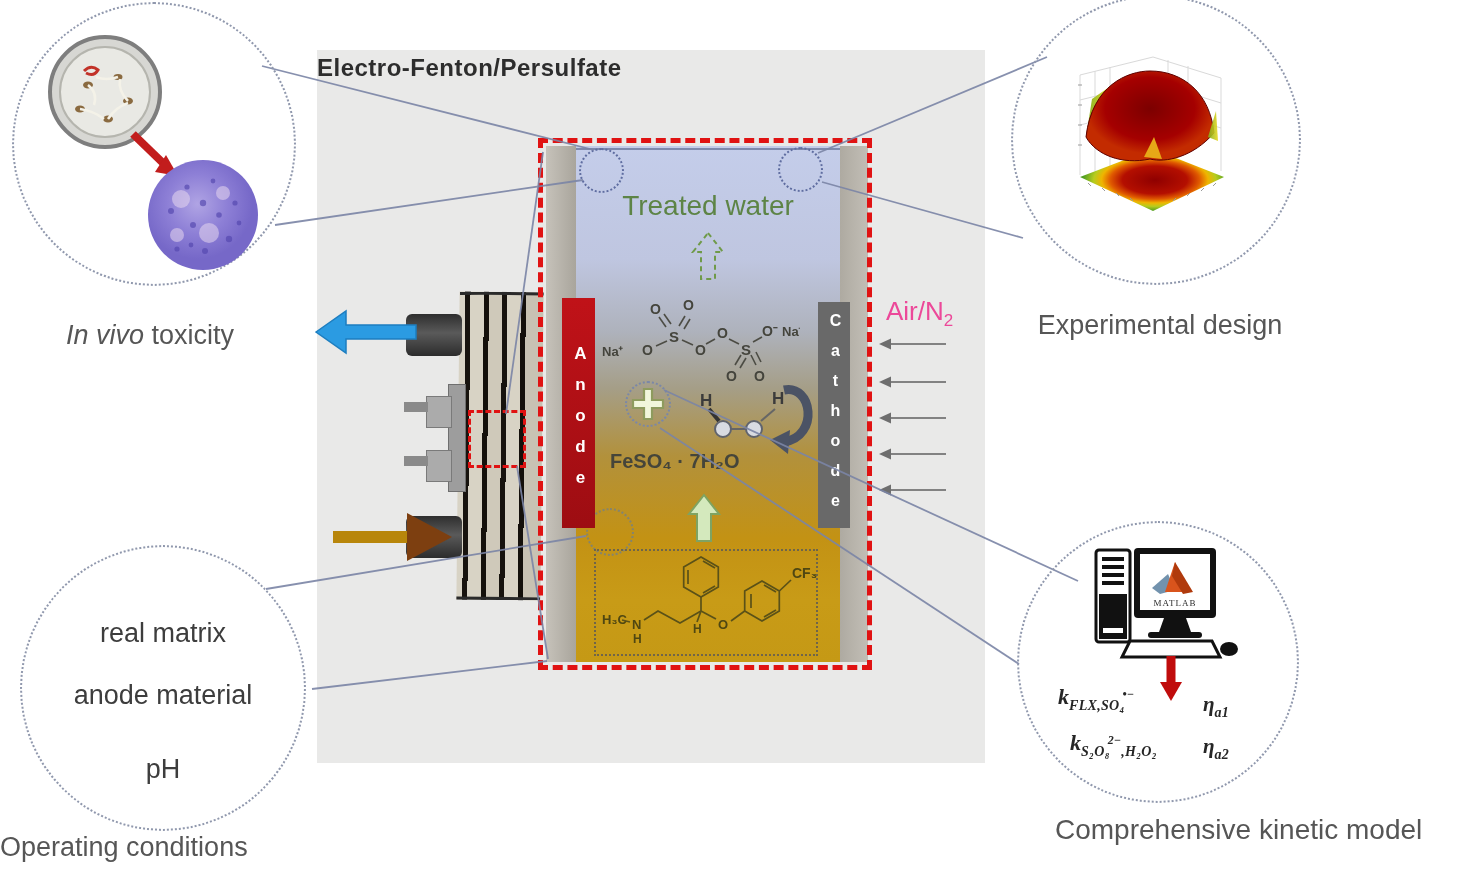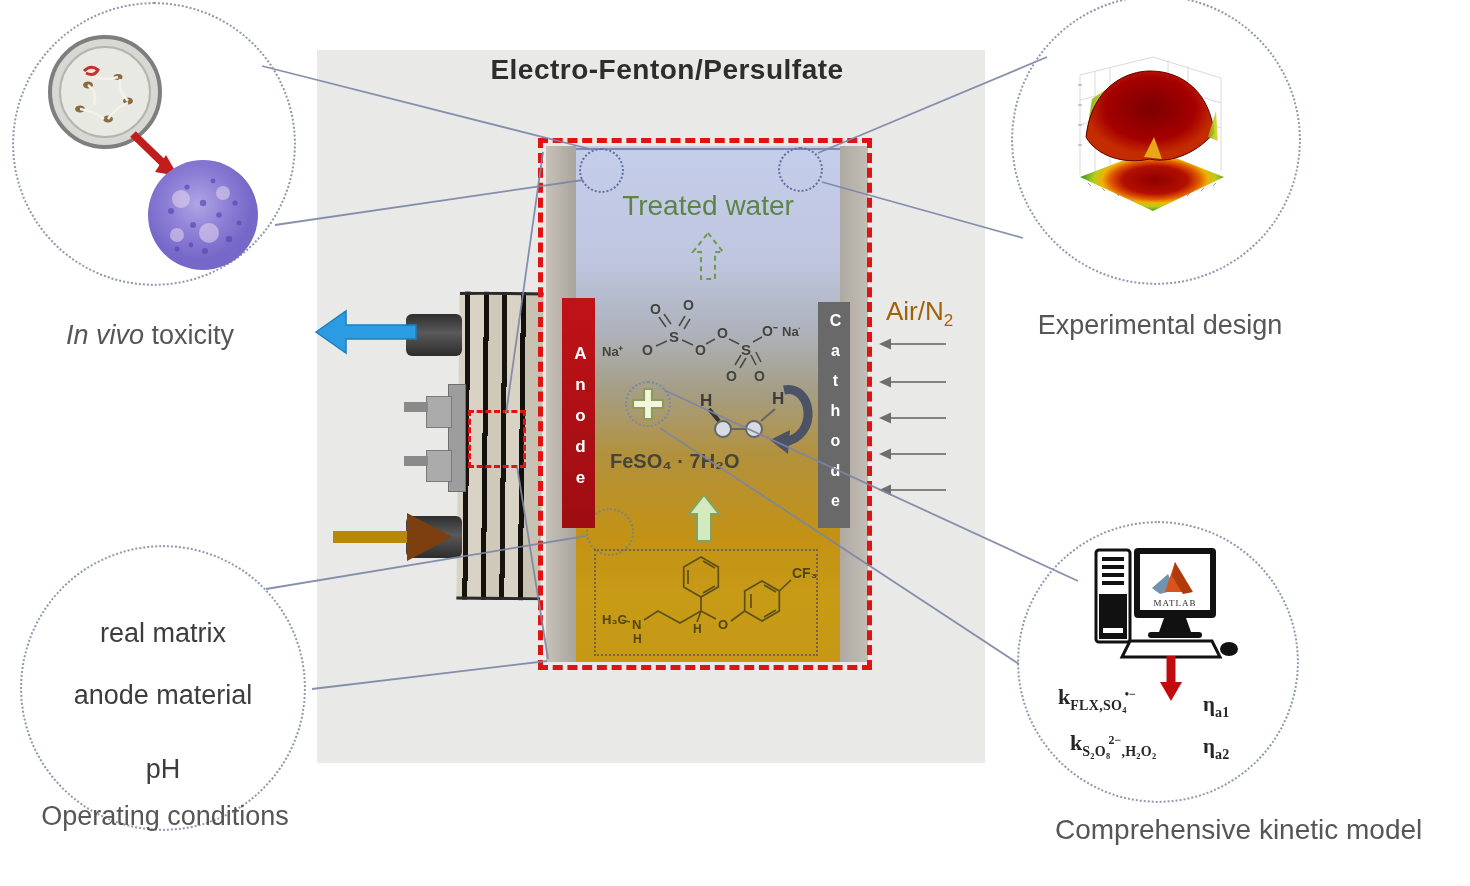--- a/index.html
+++ b/index.html
@@ -1,40 +1,40 @@
 <!DOCTYPE html>
 <html><head>
 <meta charset="utf-8">
 <style>
   html,body{margin:0;padding:0;background:#fff;}
   #app{position:relative;width:1470px;height:886px;overflow:hidden;
        font-family:"Liberation Sans",sans-serif;background:#fff;}
   .abs{position:absolute;}
   
   .panel{left:317px;top:50px;width:668px;height:713px;background:#e9e9e8;}
-  .title{left:333px;top:54px;width:668px;text-align:center;font-size:28px;font-weight:700;color:#2d2d2d;letter-spacing:.5px;}
+  .title{left:317px;top:54px;width:668px;text-align:left;font-size:24px;font-weight:700;color:#2d2d2d;letter-spacing:.5px;}
   
   .liquid{left:576px;top:146px;width:264px;height:516px;
     background:linear-gradient(180deg,#c4cdea 0%,#bfc6e0 22%,#aeb2bc 36%,#a59e87 47%,#b2913c 60%,#c39214 76%,#c89b17 88%,#c59915 100%);}
   .wall-l{left:546px;top:146px;width:30px;height:516px;background:linear-gradient(90deg,#c6c2ba,#a9a59c);}
   .wall-r{left:840px;top:146px;width:28px;height:516px;background:linear-gradient(90deg,#aeaaa1,#c2beb6);}
   .reactor-border{left:538px;top:138px;width:334px;height:532px;border:5px dashed #e01212;box-sizing:border-box;}
   .water-line{left:576px;top:148px;width:264px;height:2px;background:#46527a;opacity:.55;}
   .dotcirc{border:2px dotted #5f6da0;border-radius:50%;box-sizing:border-box;}
   .dc-l{left:579px;top:148px;width:45px;height:45px;}
   .dc-r{left:778px;top:147px;width:45px;height:45px;}
   .dc-b{left:586px;top:508px;width:48px;height:48px;border-color:#84846f;}
   .treated{left:576px;top:190px;width:264px;text-align:center;font-size:28px;font-weight:400;color:#5d8446;}
   .feso4{left:610px;top:450px;font-size:20px;font-weight:700;color:#45453a;}
   .anode-bar{left:562px;top:298px;width:33px;height:230px;background:linear-gradient(180deg,#c01218,#9d0d12);}
   .cathode-bar{left:818px;top:302px;width:32px;height:226px;background:#696969;}
   .vtext{writing-mode:vertical-rl;text-orientation:upright;color:#fff;font-weight:700;}
   .anode-label{left:570px;top:344px;font-size:17px;letter-spacing:12px;}
   .cathode-label{left:826px;top:312px;font-size:16px;letter-spacing:13px;}
-  .air-label{left:886px;top:296px;font-size:26px;color:#a16207;}
+  .air-label{left:886px;top:296px;font-size:26px;color:#ec4899;}
   .air-label sub{font-size:17px;}
   
   .plates{left:458px;top:292px;width:84px;height:308px;transform:rotate(.6deg);
     background:linear-gradient(90deg,#d8d3c5 0%,#d8d3c5 7%,#17130e 7%,#17130e 13%,#d8d3c5 13%,#d8d3c5 29%,#14100b 29%,#14100b 35%,#cfc9ba 35%,#cfc9ba 51%,#17130e 51%,#17130e 57%,#d8d3c5 57%,#d8d3c5 73%,#14100b 73%,#14100b 79%,#c8c2b3 79%,#c8c2b3 100%);
     box-shadow:inset 0 3px 0 #2a2a2a, inset 0 -3px 0 #2a2a2a;}
   .port{background:linear-gradient(180deg,#2e2e2e,#5a5a5a 45%,#2c2c2c);border-radius:6px;}
   .port-top{left:406px;top:314px;width:56px;height:42px;}
   .port-bot{left:406px;top:516px;width:56px;height:42px;}
   .flange1{left:448px;top:384px;width:16px;height:106px;background:#9d9d9d;border:1px solid #6f6f6f;}
   .flange2{left:426px;top:396px;width:24px;height:30px;background:#ababab;border:1px solid #7a7a7a;}
@@ -46,26 +46,26 @@
   .molbox{left:594px;top:549px;width:224px;height:107px;border:2px dotted #6f654a;box-sizing:border-box;}
   
   .bigcirc{border:2px dotted #9098ad;border-radius:50%;box-sizing:border-box;}
   .circ-tl{left:12px;top:2px;width:284px;height:284px;}
   .circ-tr{left:1011px;top:-5px;width:290px;height:290px;}
   .circ-bl{left:20px;top:545px;width:286px;height:286px;}
   .circ-br{left:1017px;top:521px;width:282px;height:282px;}
   .circle-label{font-size:27px;color:#565656;}
   .lab-tl{left:30px;top:300px;width:240px;text-align:center;margin-top:20px;}
   .lab-tr{left:1010px;top:294px;width:300px;text-align:center;margin-top:16px;}
-  .lab-bl{left:0px;top:801px;width:300px;text-align:center;padding-left:15px;}
+  .lab-bl{left:0px;top:832px;width:300px;text-align:left;}
   .lab-br{left:1055px;top:814px;width:400px;text-align:left;font-size:28px;}
   .op-item{left:20px;width:286px;text-align:center;font-size:27px;color:#3d3d3d;}
   .op1{top:602px;margin-top:16px;} .op2{top:680px;} .op3{top:754px;}
   
-  .formula{font-family:"Liberation Serif",serif;font-weight:700;color:#262626;font-size:22px;}
+  .formula{font-family:"Liberation Serif",serif;font-style:italic;font-weight:700;color:#262626;font-size:22px;}
   .fsub{font-size:14px;vertical-align:-6px;letter-spacing:.3px;}
   .fsup{font-size:12px;vertical-align:6px;margin-left:-2px;}
   svg{display:block;}
   .overlay{left:0;top:0;pointer-events:none;}
 </style>
 </head>
 <body>
 
 <div id="app">
 

